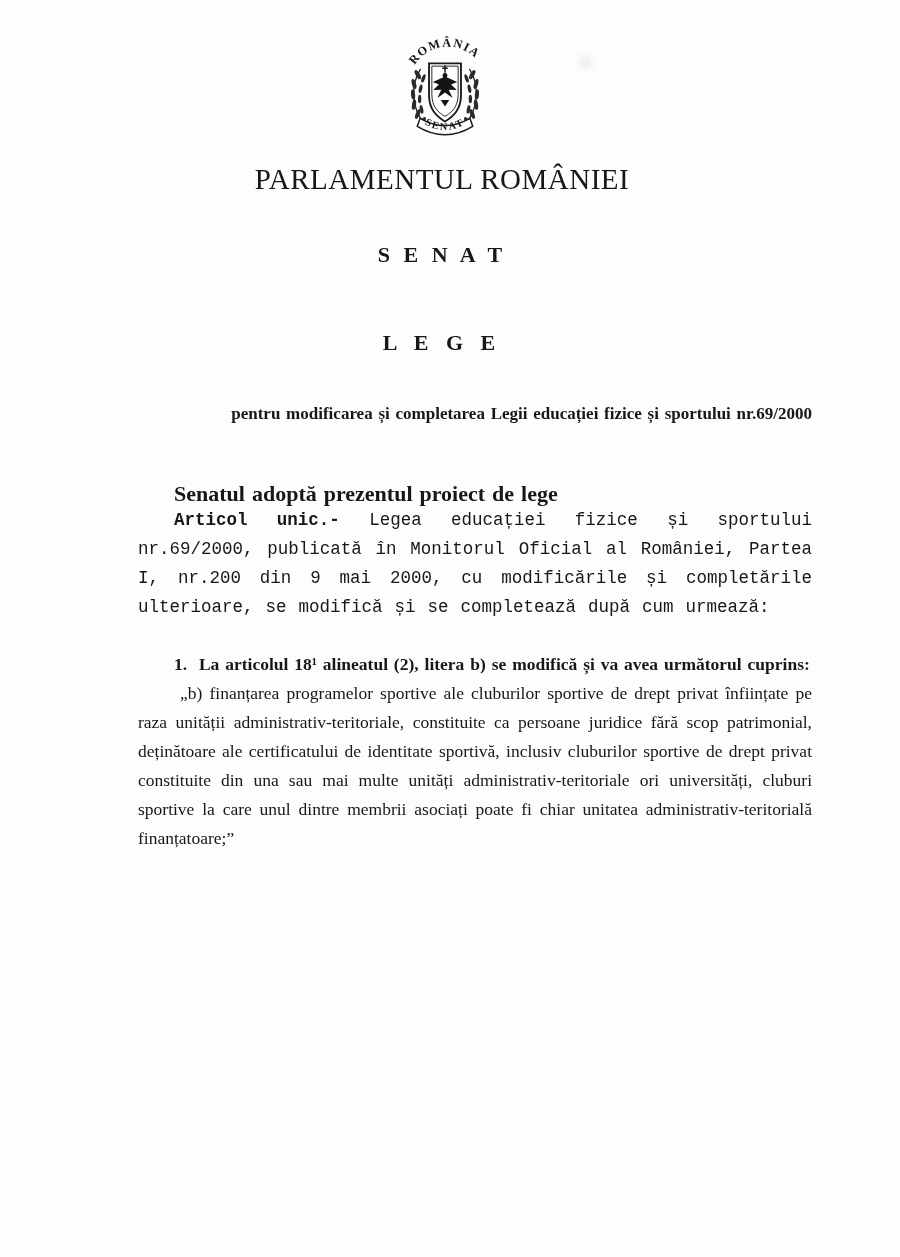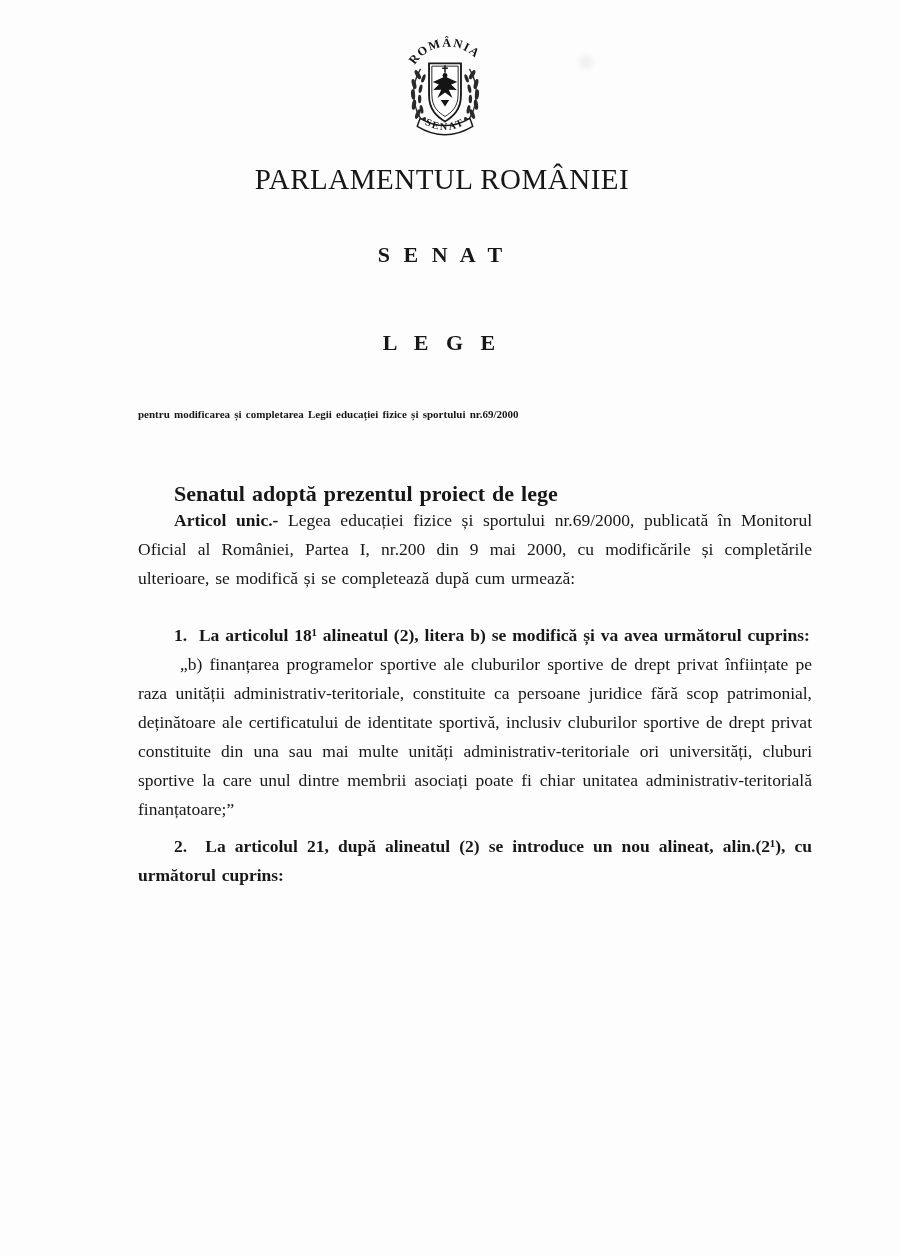--- a/index.html
+++ b/index.html
@@ -11,24 +11,24 @@
     font-family:"Liberation Serif", serif;
     color:#171717;
   }
   .center{text-align:center;transform:translateX(-8px);}
   .emblem{display:block;margin:22px auto 0;transform:translateX(-5px);}
   .inst{margin-top:16px;font-size:29px;line-height:34px;letter-spacing:.5px;}
   .senat{margin-top:44px;font-size:22px;line-height:30px;font-weight:bold;letter-spacing:4px;}
   .lege{margin-top:58px;font-size:22px;line-height:30px;font-weight:bold;letter-spacing:6px;}
   .content{padding:0 88px 0 138px;font-size:17.5px;line-height:29px;word-spacing:1.5px;}
   .content p{margin:0;}
-  .law-title{margin-top:44px;line-height:24px;text-align:left;font-weight:bold;font-size:11px;}
+  .law-title{margin-top:44px;line-height:24px;text-align:right;font-weight:bold;font-size:17px;}
   .adoption{margin-top:56px;line-height:24px;font-weight:bold;text-indent:36px;font-size:22px;}
   .para{text-align:justify;text-indent:36px;}
-  .article{margin-top:48px;}
+  .article{margin-top:48px;font-family:Liberation Mono, monospace;}
   .b{font-weight:bold;}
   .heading{font-weight:bold;}
   .pt1 .heading{margin-top:28px;}
   .pt2 .heading{margin-top:8px;}
   .quote{text-indent:42px;}
   .smudge{
     position:absolute;left:580px;top:56px;width:12px;height:12px;
     background:#ececec;border-radius:50%;filter:blur(3px);
   }
 </style>
@@ -97,19 +97,18 @@
     <div class="adoption">Senatul adoptă prezentul proiect de lege</div>
 
     <p class="para article"><span class="b">Articol unic.-</span> <span>Legea educației fizice și sportului nr.69/2000, publicată în Monitorul Oficial al României, Partea I, nr.200 din 9 mai 2000, cu modificările și completările ulterioare, se modifică și se completează după cum urmează:</span></p>
 
     <section class="pt1">
       <p class="para heading">1.&nbsp;&nbsp;La articolul 18¹ alineatul (2), litera b) se modifică și va avea următorul cuprins:</p>
       <p class="para quote">„b) finanțarea programelor sportive ale cluburilor sportive de drept privat înființate pe raza unității administrativ-teritoriale, constituite ca persoane juridice fără scop patrimonial, deținătoare ale certificatului de identitate sportivă, inclusiv cluburilor sportive de drept privat constituite din una sau mai multe unități administrativ-teritoriale ori universități, cluburi sportive la care unul dintre membrii asociați poate fi chiar unitatea administrativ-teritorială finanțatoare;”</p>
     </section>
 
     <section class="pt2">
-      <p class="para heading">2.&nbsp;&nbsp;La articolul 21, după alineatul (2) se introduce un nou alineat, alin.(2¹), cu următorul cuprins:</p>
     </section>
 
   </div>
 
   <div class="smudge"></div>
 </div>
 
 </body></html>

